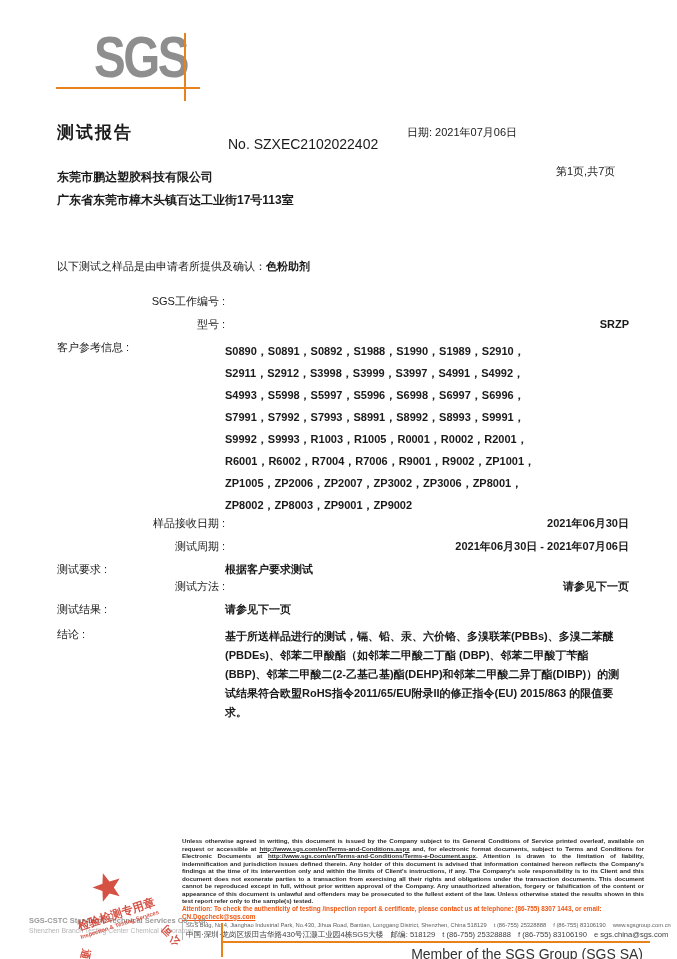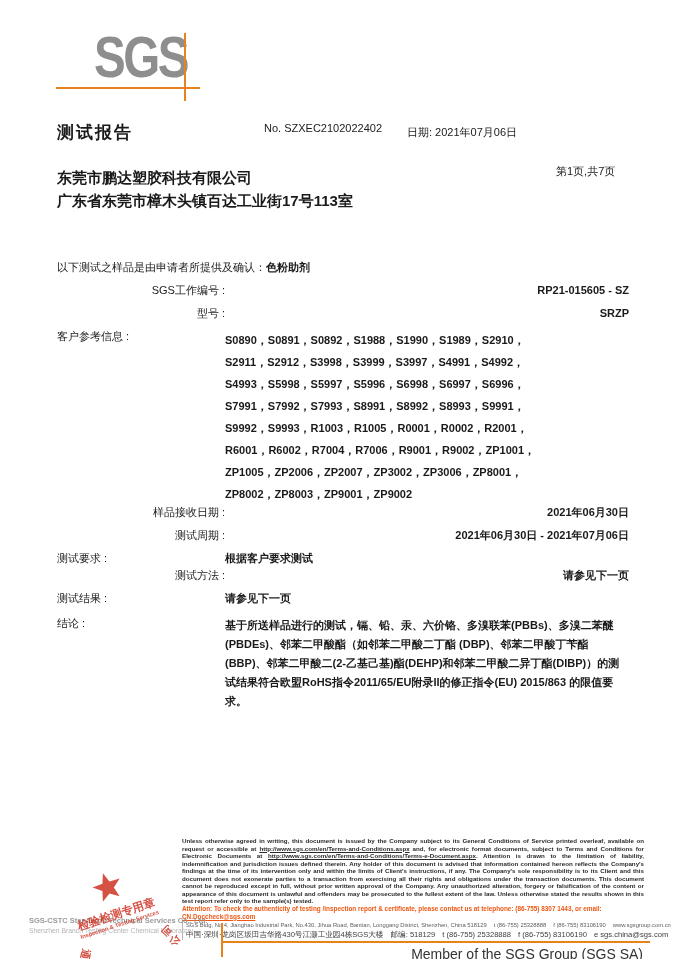--- a/index.html
+++ b/index.html
@@ -9,29 +9,29 @@
 
   
   .logo-wrap { position:absolute; left:94px; top:30px;text-align:right; }
   .logo-text { font-size:58px; font-weight:bold; color:#8e8e8e; letter-spacing:-3px;
                line-height:56px; transform:scale(0.82,0.98); transform-origin:left top; }
   .logo-hline { position:absolute; left:56px; top:87px; width:144px; height:2px; background:#e8821c; }
   .logo-vline { position:absolute; left:184px; top:33px; width:2px; height:68px; background:#e8821c; }
 
   .title-row { position:absolute; left:57px; top:121px; width:570px; height:20px; }
   .report-title { position:absolute; left:0; top:0; font-size:17px; font-weight:bold; letter-spacing:2px;text-align:right; }
-  .report-no   { position:absolute; left:171px; top:1px; font-size:11px;margin-left:36px; }
+  .report-no   { position:absolute; left:171px; top:15px; font-size:14px; }
   .report-date { position:absolute; left:350px; top:4px; font-size:11px; }
   .report-page { position:absolute; left:499px; top:4px; font-size:11px;margin-top:39px; }
 
-  .applicant { position:absolute; left:57px; top:166px; font-size:15px; font-weight:bold; line-height:23px; }
+  .applicant { position:absolute; left:57px; top:166px; font-size:12px; font-weight:bold; line-height:23px; }
 
   
   .body-block { position:absolute; left:57px; top:253px; width:572px; font-size:11px; }
-  .intro { padding-top:7px; line-height:14px; margin-bottom:9px; }
+  .intro { padding-top:7px; line-height:14px; margin-bottom:20px;font-family:Liberation Mono, monospace; }
   .intro b { font-weight:bold; }
   .row { display:flex; }
   .row .lbl { width:168px; flex:none; line-height:14px; }
   .row .val { flex:1; font-weight:bold; line-height:14px; }
   .row.std  { margin-bottom:9px;text-align:right; }
   .row.tight{ margin-bottom:3px; }
   .row.mid  { margin-bottom:11px; }
   .list .line { line-height:22px; }
   .conclusion-val { line-height:19px !important; max-width:424px; }
 
@@ -80,21 +80,20 @@
     <div>广东省东莞市樟木头镇百达工业街17号113室</div>
   </div>
 
   <div class="body-block">
     <div class="intro">
       <span>以下测试之样品是由申请者所提供及确认：</span><b>色粉助剂</b>
     </div>
 
     <div class="row std">
       <div class="lbl">SGS工作编号 :</div>
-      <div class="val">RP21-015605 - SZ</div>
     </div>
 
     <div class="row std">
       <div class="lbl">型号 :</div>
       <div class="val">SRZP</div>
     </div>
 
     <div class="row">
       <div class="lbl">客户参考信息 :</div>
       <div class="val list">

